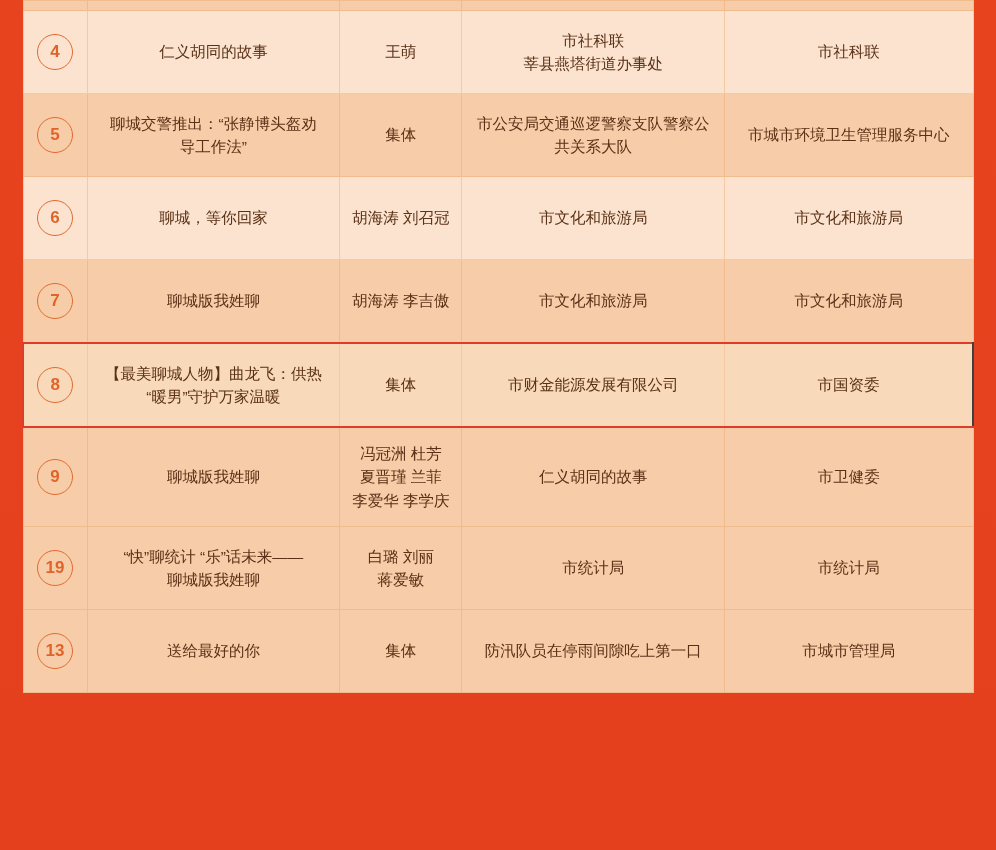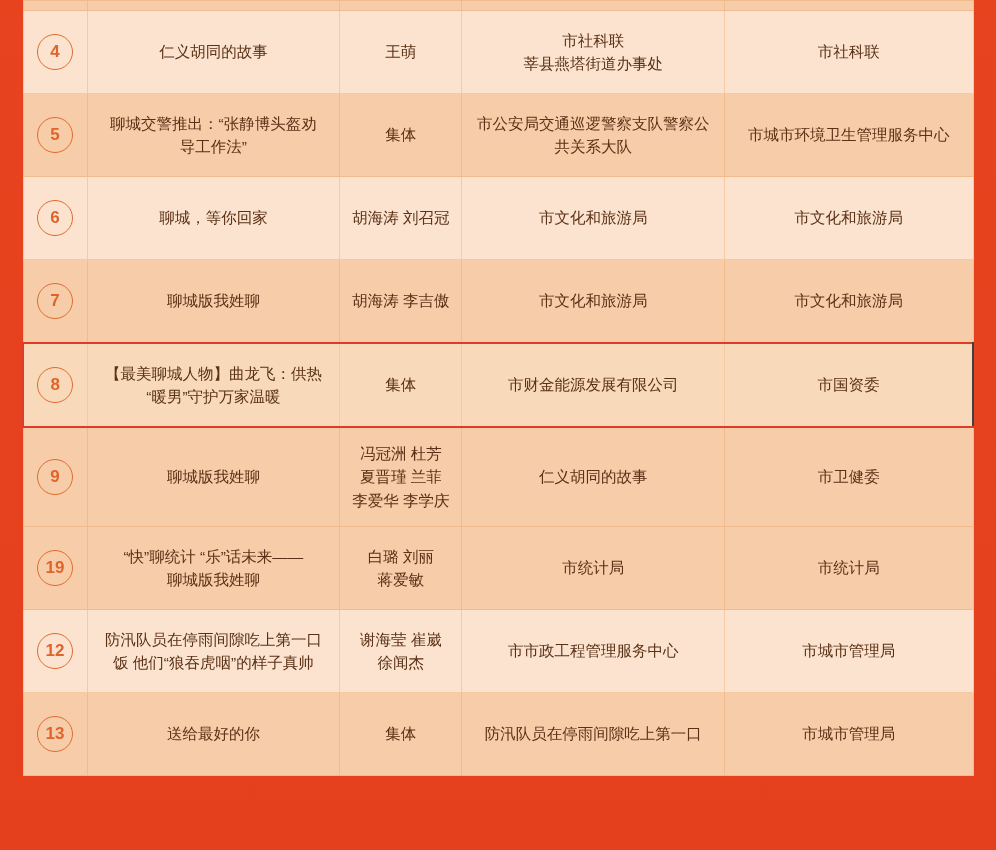--- a/index.html
+++ b/index.html
@@ -326,49 +326,20 @@
                 <span class="text">市统计局</span>
               </div>
             </td>
           <td>
               <div class="cell-inner">
                 <span class="text">市统计局</span>
               </div>
             </td>
         </tr>
 
-        <tr class="row-h-mid">
-          <td>
-              <div class="cell-inner">
-                <span class="num-circle">12</span>
-              </div>
-            </td>
-          <td>
-              <div class="cell-inner">
-                <span class="text">防汛队员在停雨间隙吃上第一口
-饭 他们“狼吞虎咽”的样子真帅</span>
-              </div>
-            </td>
-          <td>
-              <div class="cell-inner">
-                <span class="text">谢海莹 崔崴
-徐闻杰</span>
-              </div>
-            </td>
-          <td>
-              <div class="cell-inner">
-                <span class="text">市市政工程管理服务中心</span>
-              </div>
-            </td>
-          <td>
-              <div class="cell-inner">
-                <span class="text">市城市管理局</span>
-              </div>
-            </td>
-        </tr>
 
         <tr class="alt row-h-mid">
           <td>
               <div class="cell-inner">
                 <span class="num-circle">13</span>
               </div>
             </td>
           <td>
               <div class="cell-inner">
                 <span class="text">送给最好的你</span>

